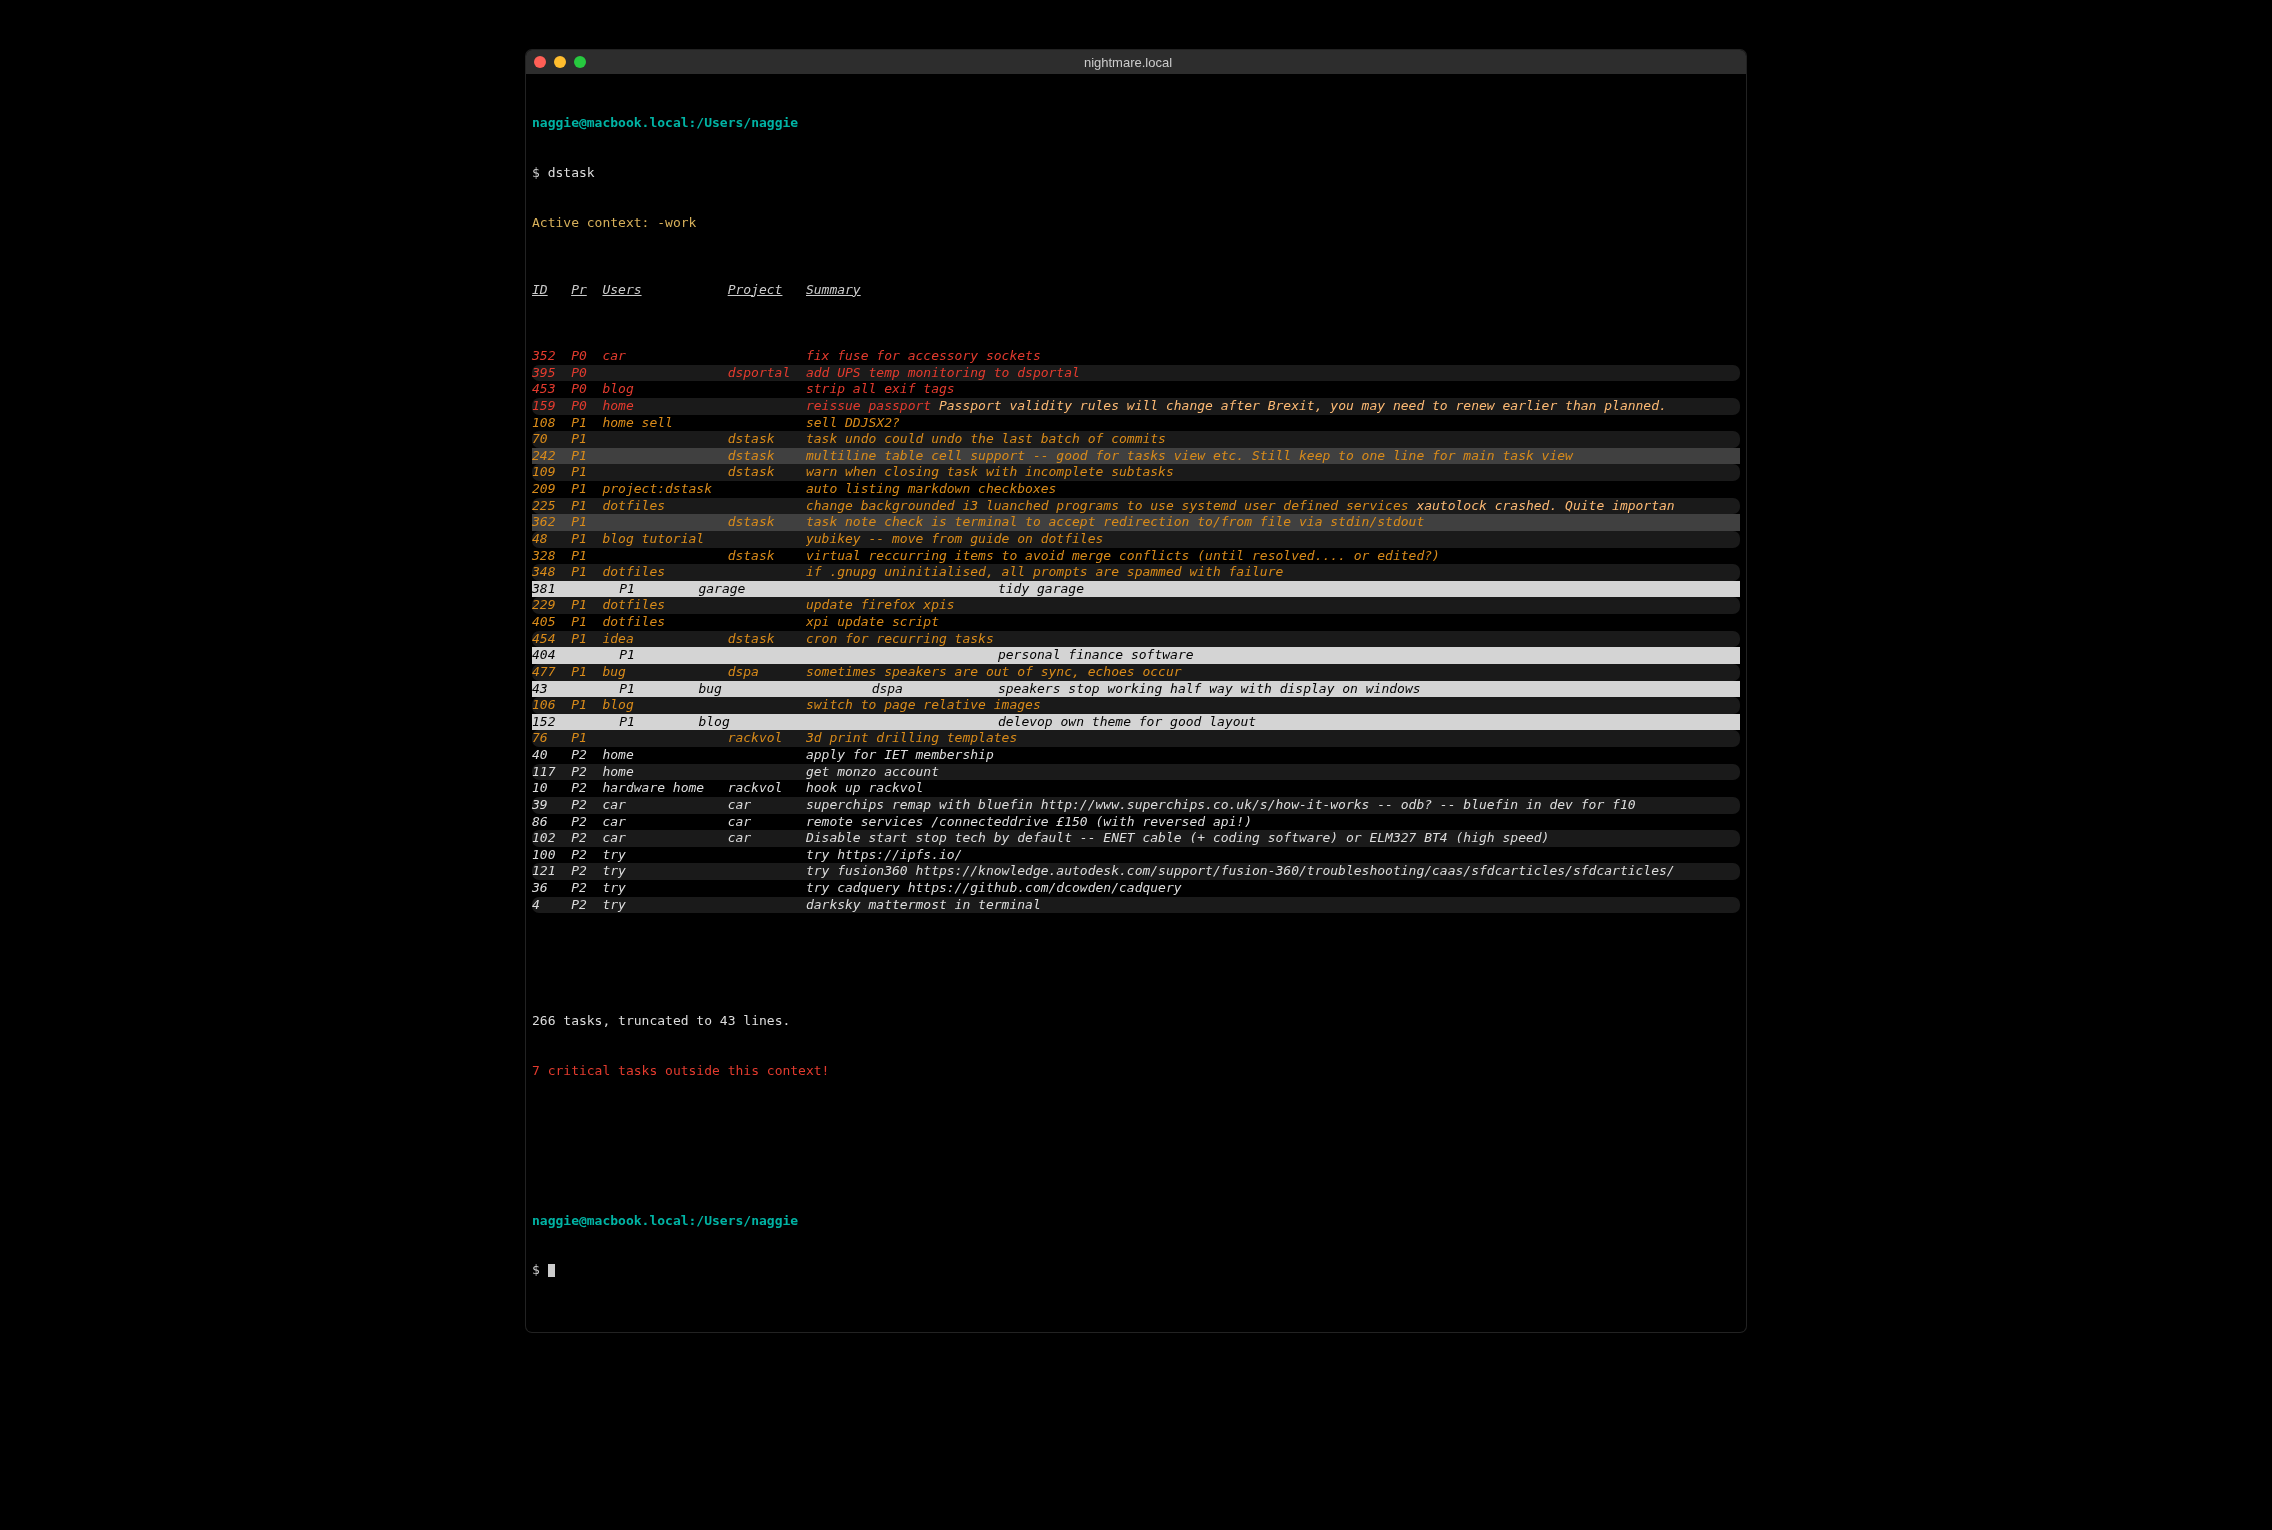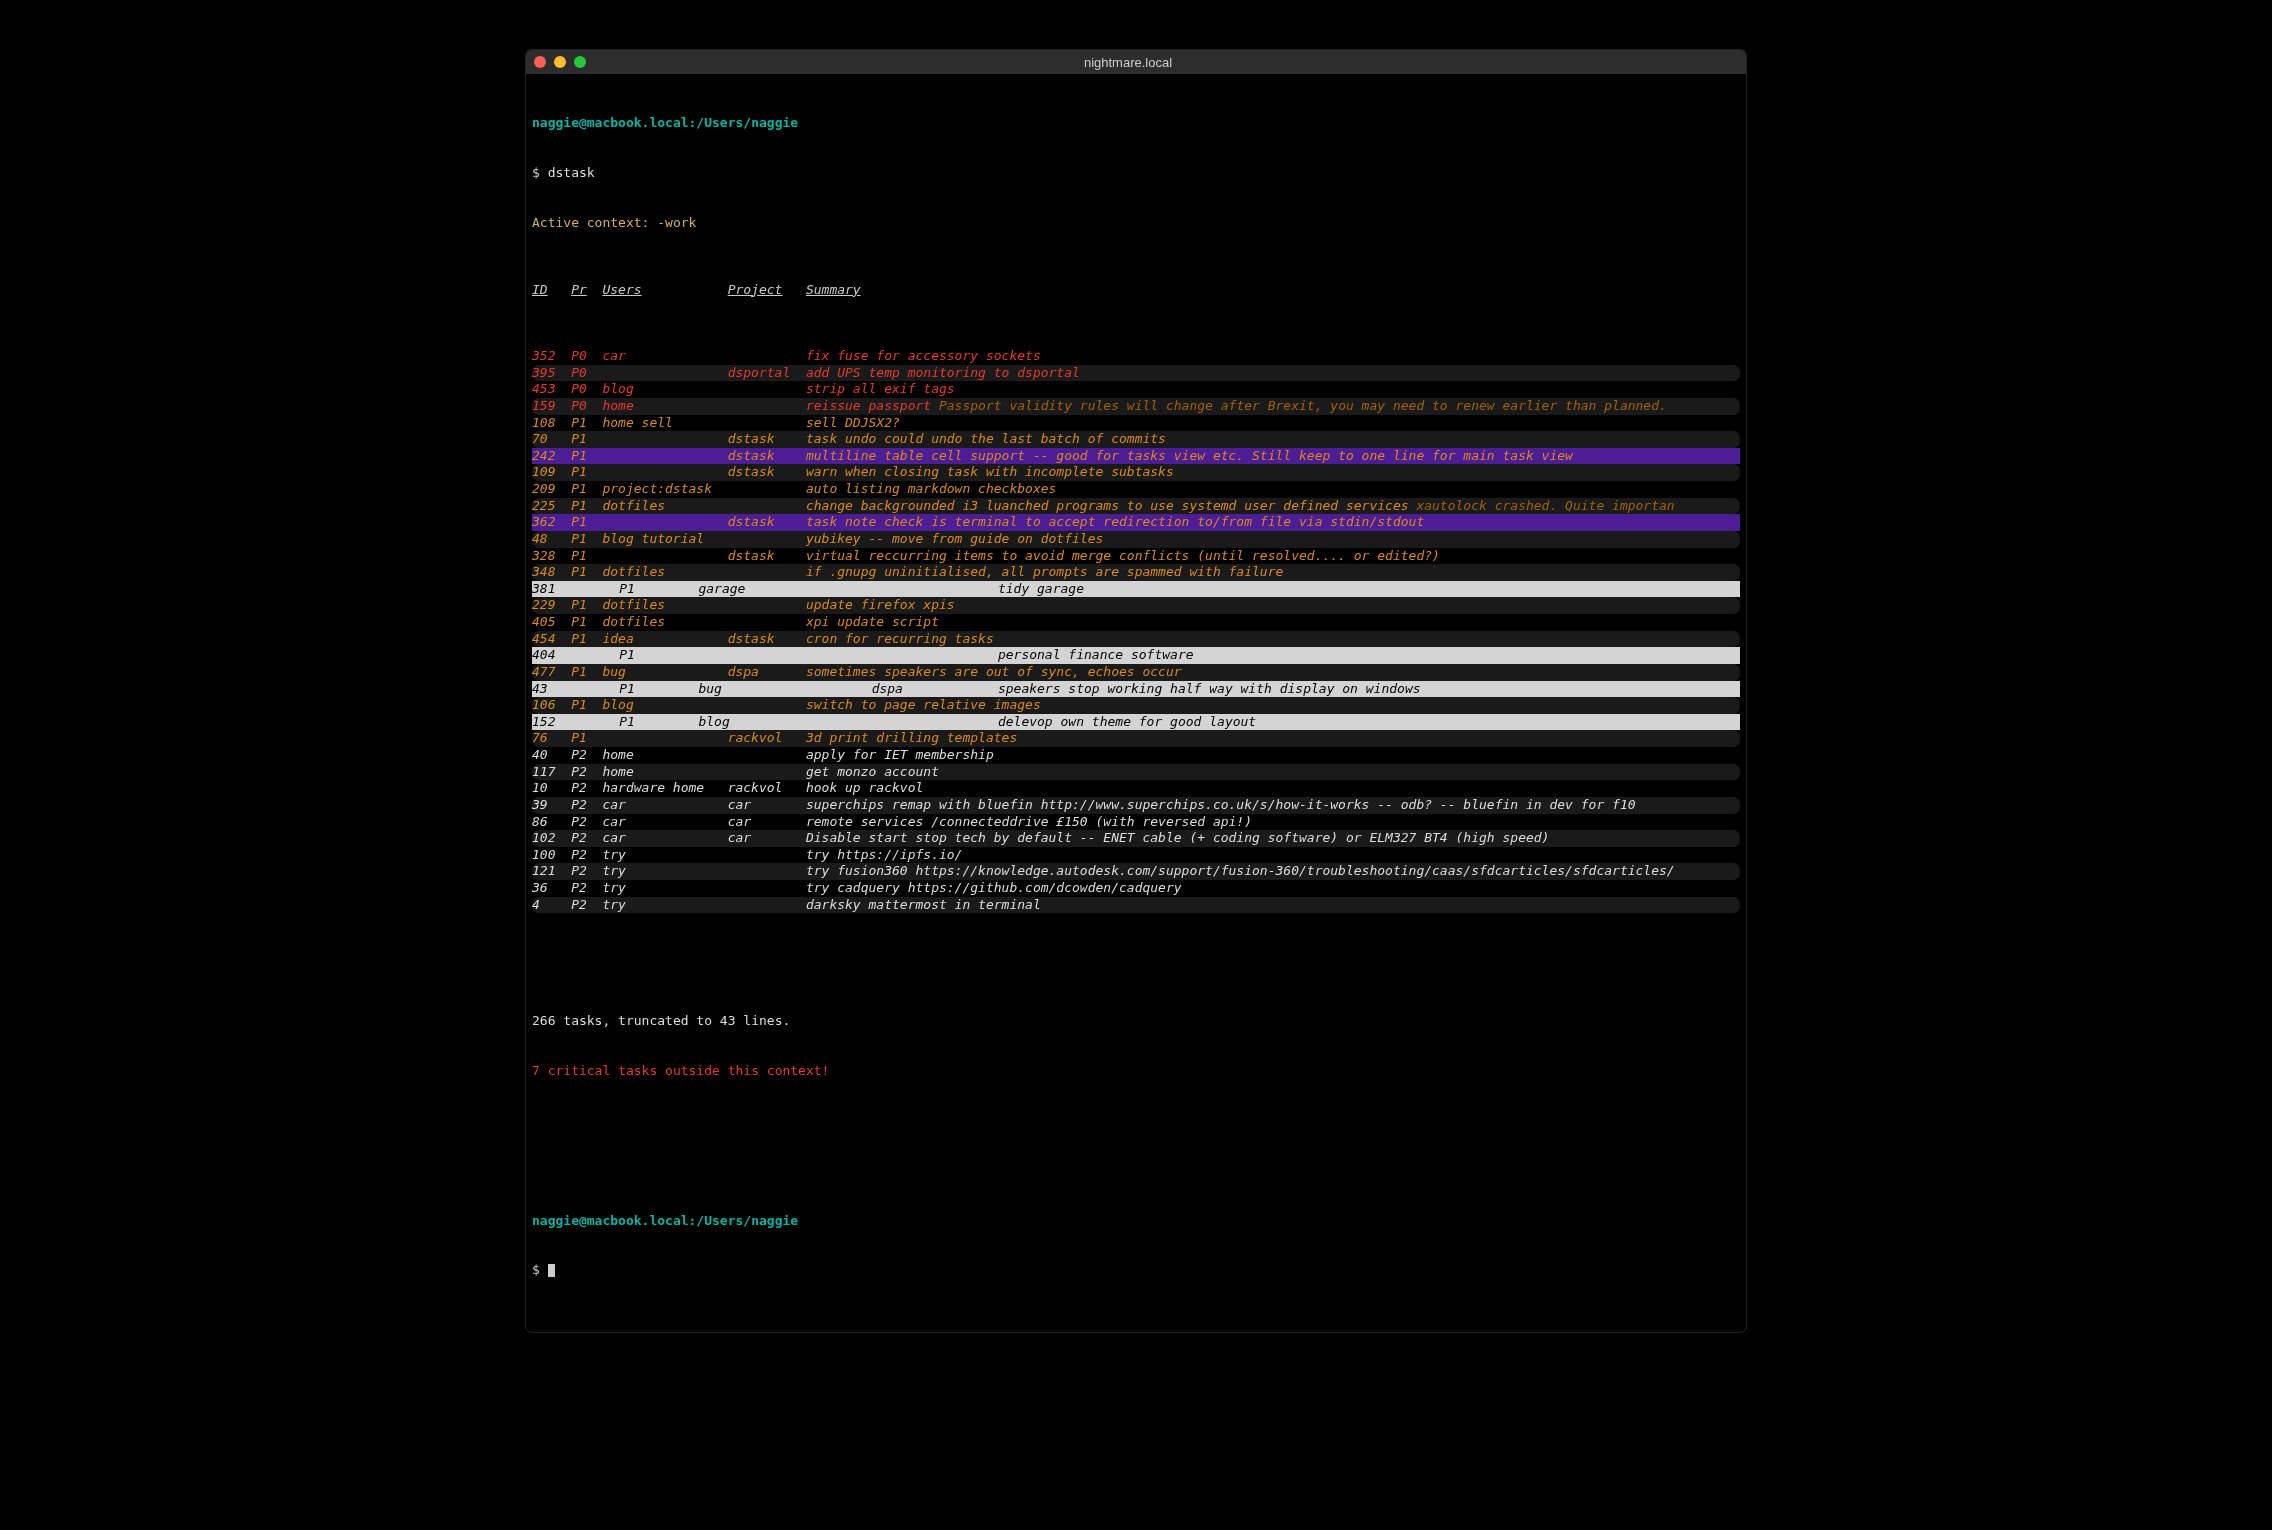--- a/index.html
+++ b/index.html
@@ -47,29 +47,29 @@
     padding: 8px 6px 20px 6px;
     white-space: pre;
     line-height: 1.28;
     font-size: 13px;
   }
   .teal { color: #00b3a4; font-weight: bold; }
   .yellow { color: #d7b05a; }
   .red { color: #e33b2e; }
   .orange { color: #d98b1a; }
   .white { color: #ddd; }
-  .gray { color: #a16207; }
+  .gray { color: #fdba74; }
   .underline { text-decoration: underline; }
   .row {
     display: flex;
     align-items: baseline;
     font-style: italic;
   }
   .row.alt-dark { background: #1a1a1a; border-radius: 7px; }
-  .row.gray-bg { background: #4c1d95; }
+  .row.gray-bg { background: #404040; }
   .row.white-bg { background: #d4d4d4; color: #000; gap: 48px; }
   .row.white-bg .orange,
   .row.white-bg .red,
   .row.white-bg .white,
   .row.white-bg .gray { color: #000; }
   .col-id { width: 5ch; }
   .col-pr { width: 4ch; }
   .col-tags { width: 16ch; }
   .col-proj { width: 10ch; }
   .col-sum { flex: 1; overflow: hidden; }

